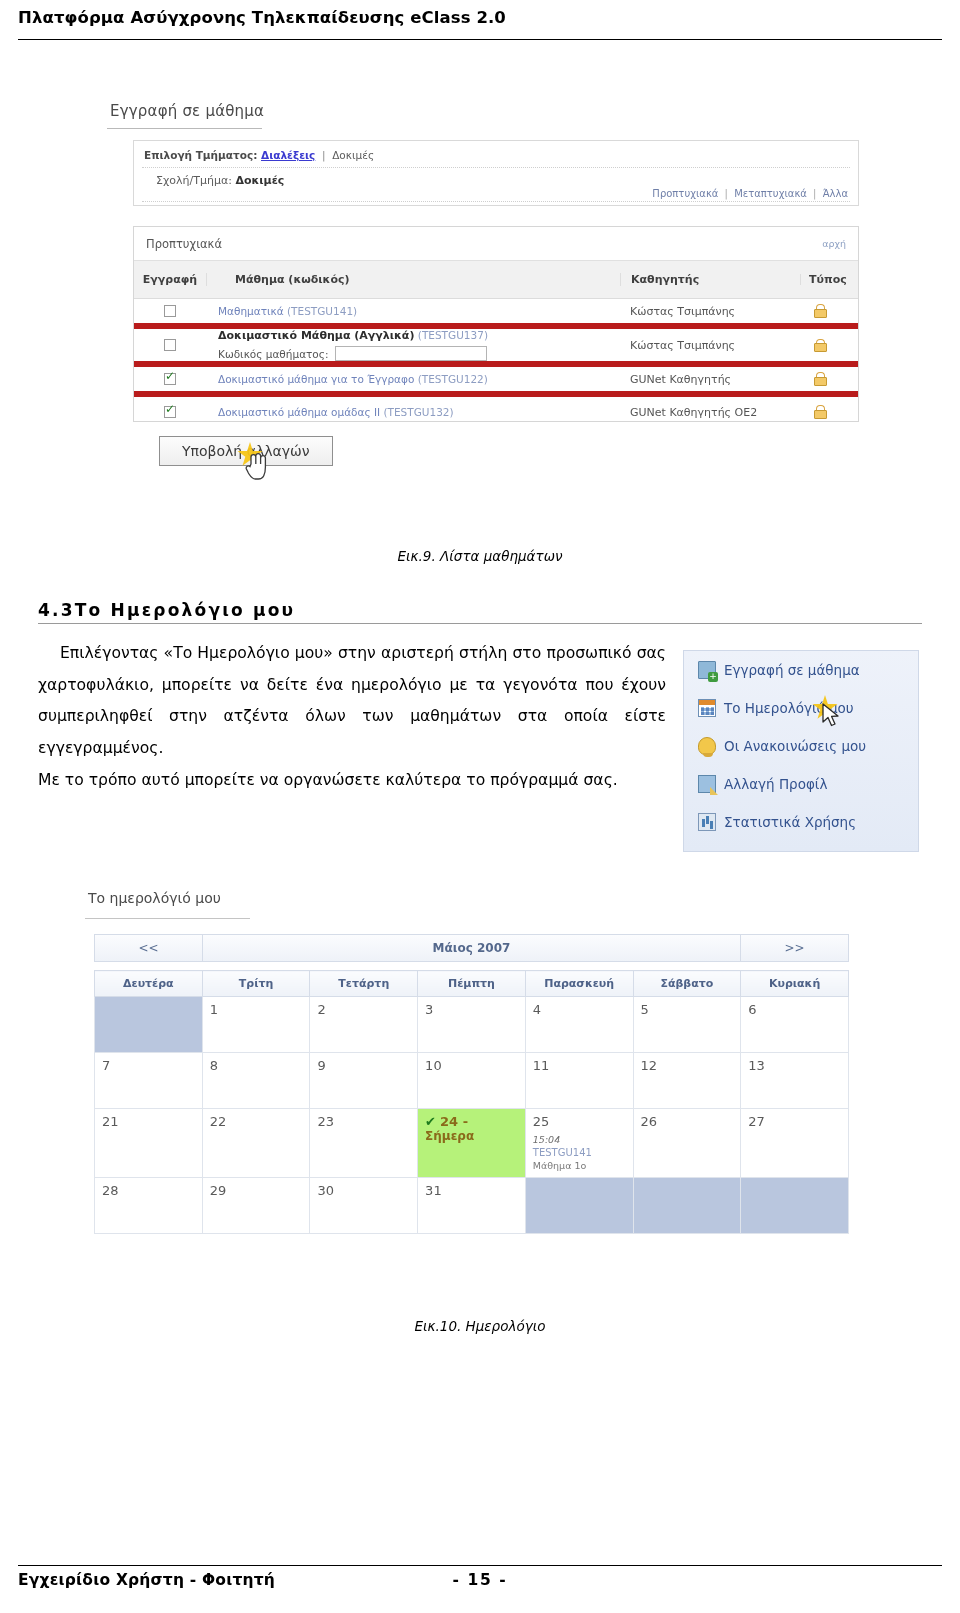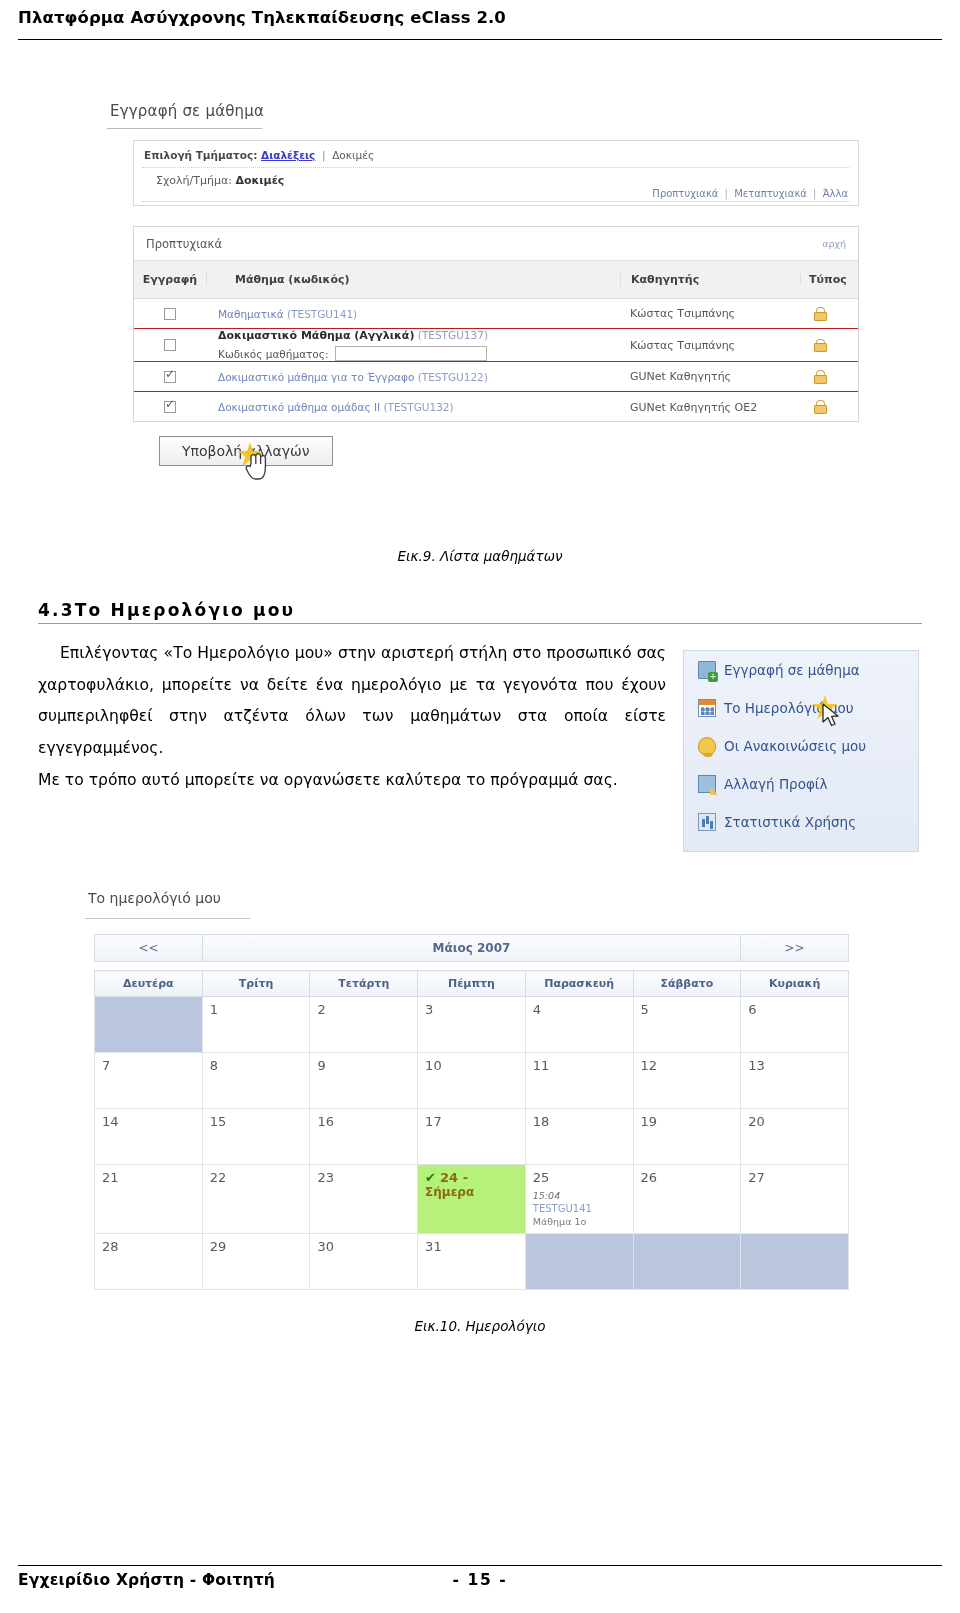--- a/index.html
+++ b/index.html
@@ -175,21 +175,21 @@
   }
   .sc-th-reg   { width: 72px; text-align: center; }
   .sc-th-course{ flex: 1; padding-left: 28px; border-left: 1px solid #dedede; }
   .sc-th-teach { width: 180px; border-left: 1px solid #dedede; padding-left: 10px; }
   .sc-th-type  { width: 58px; border-left: 1px solid #dedede; padding-left: 8px;
                  line-height: 1.05; }
 
   .sc-row {
     display: flex;
     align-items: center;
-    border-bottom: 1px solid #b91c1c;
+    border-bottom: 6px solid #b91c1c;
     min-height: 30px;
     font-size: 10.5px;
   }
   .sc-row:last-child { border-bottom: none; }
   .sc-c-reg    { width: 72px; display: flex; justify-content: center; align-items: center; }
   .sc-c-course { flex: 1; padding-left: 12px; }
   .sc-c-teach  { width: 180px; padding-left: 10px; color: #555; font-size: 11px; }
   .sc-c-type   { width: 58px; padding-left: 14px; }
 
   .cbx {
@@ -677,29 +677,20 @@
         <tr>
           <td><span class="daynum">7</span></td>
           <td><span class="daynum">8</span></td>
           <td><span class="daynum">9</span></td>
           <td><span class="daynum">10</span></td>
           <td><span class="daynum">11</span></td>
           <td><span class="daynum">12</span></td>
           <td><span class="daynum">13</span></td>
         </tr>
 
-        <tr>
-          <td><span class="daynum">14</span></td>
-          <td><span class="daynum">15</span></td>
-          <td><span class="daynum">16</span></td>
-          <td><span class="daynum">17</span></td>
-          <td><span class="daynum">18</span></td>
-          <td><span class="daynum">19</span></td>
-          <td><span class="daynum">20</span></td>
-        </tr>
 
         <tr>
           <td><span class="daynum">21</span></td>
           <td><span class="daynum">22</span></td>
           <td><span class="daynum">23</span></td>
           <td class="today">
             <span class="tick">✔</span><span class="daynum">24</span><span style="color:#8a6a1a;font-weight:700;"> -</span>
             <span class="today-label">Σήμερα</span>
           </td>
           <td>

